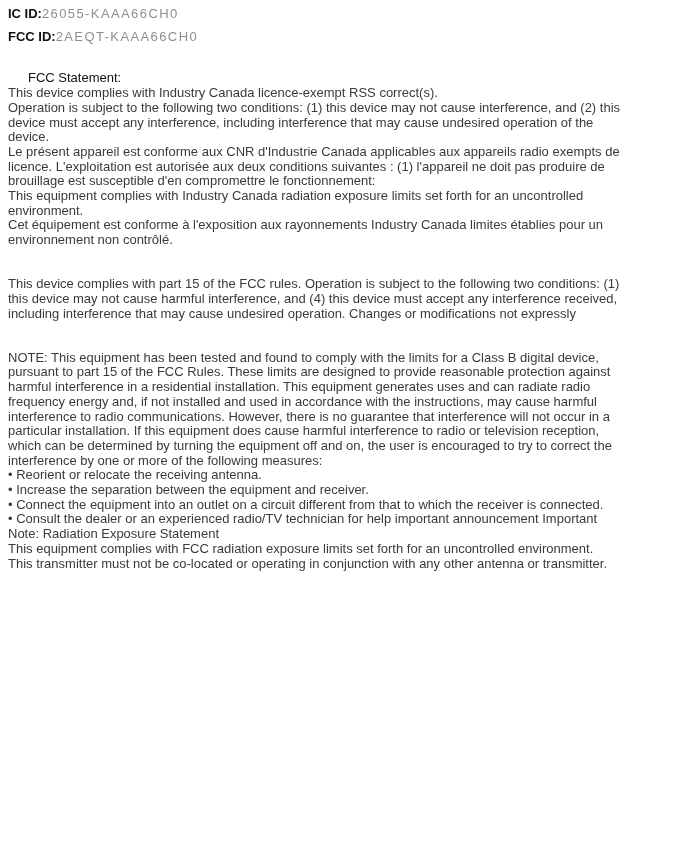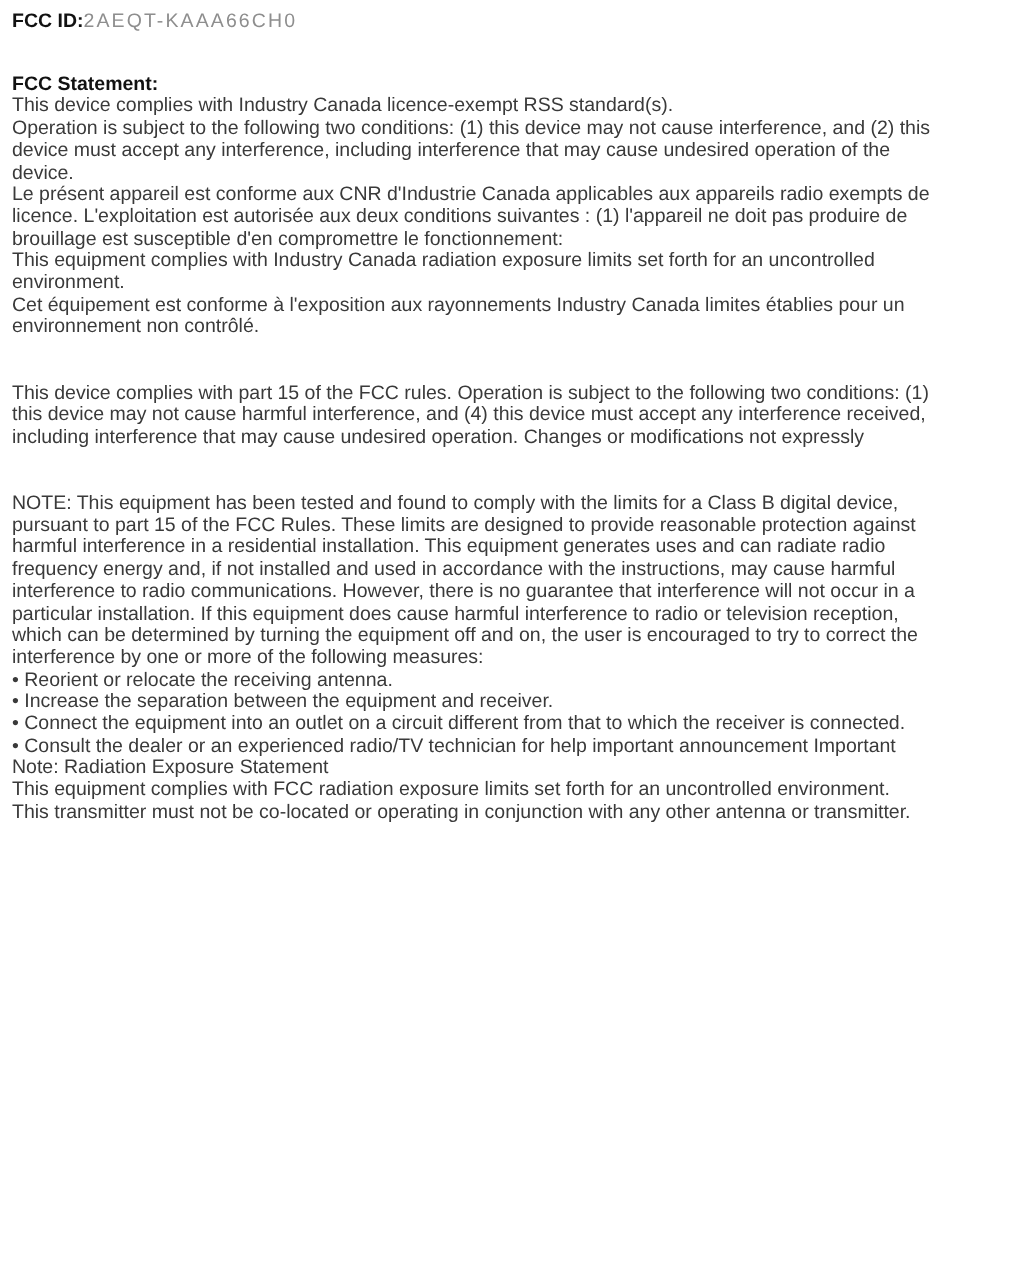--- a/index.html
+++ b/index.html
@@ -27,43 +27,47 @@
   .id-label {
     font-weight: bold;
     color: var(--heading-color, #111111);
   }
   .id-value {
     color: var(--id-value-color, #8e8e8e);
     letter-spacing: 1.4px;
   }
   .statement-heading {
     margin-top: 27px;
-    font-weight: bold;
+    font-weight: normal;
     color: var(--heading-color, #111111);
     white-space: nowrap;
+    margin-left: 20px;
   }
   .line {
     min-height: 14.7px;
     white-space: nowrap;
   }
 </style>
 </head>
 <body>
 
 <div class="page">
 
+  <div class="id-line">
+    <span class="id-label">IC ID:</span><span class="id-value">26055-KAAA66CH0</span>
+  </div>
 
   <div class="id-line">
     <span class="id-label">FCC ID:</span><span class="id-value">2AEQT-KAAA66CH0</span>
   </div>
 
   <div class="statement-heading">FCC Statement:</div>
 
   <div>
-      <div class="line">This device complies with Industry Canada licence-exempt RSS standard(s).</div>
+      <div class="line">This device complies with Industry Canada licence-exempt RSS correct(s).</div>
       <div class="line">Operation is subject to the following two conditions: (1) this device may not cause interference, and (2) this</div>
       <div class="line">device must accept any interference, including interference that may cause undesired operation of the</div>
       <div class="line">device.</div>
       <div class="line">Le présent appareil est conforme aux CNR d'Industrie Canada applicables aux appareils radio exempts de</div>
       <div class="line">licence. L'exploitation est autorisée aux deux conditions suivantes : (1) l'appareil ne doit pas produire de</div>
       <div class="line">brouillage est susceptible d'en compromettre le fonctionnement:</div>
       <div class="line">This equipment complies with Industry Canada radiation exposure limits set forth for an uncontrolled</div>
       <div class="line">environment.</div>
       <div class="line">Cet équipement est conforme à l'exposition aux rayonnements Industry Canada limites établies pour un</div>
       <div class="line">environnement non contrôlé.</div>

